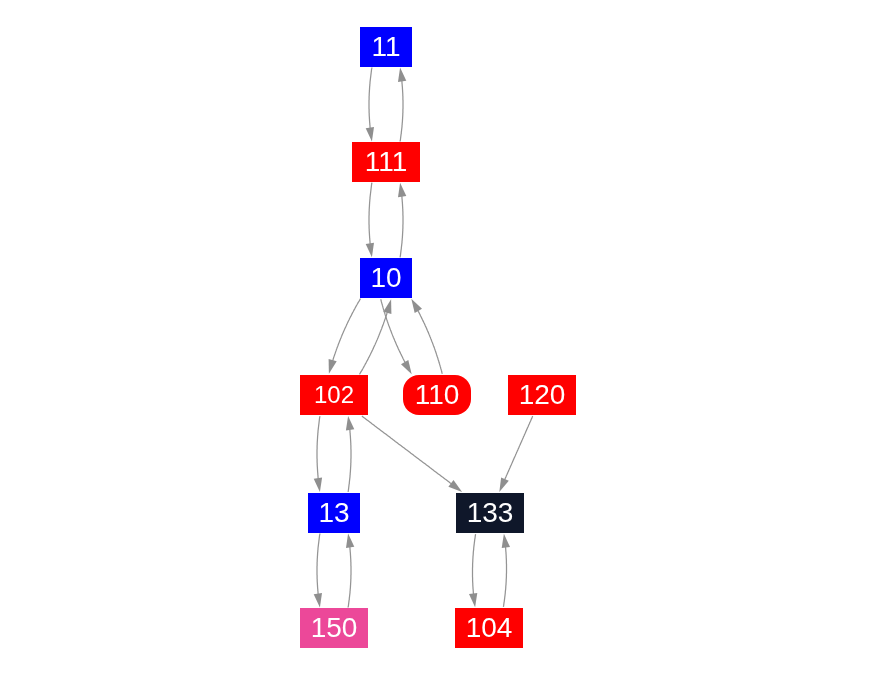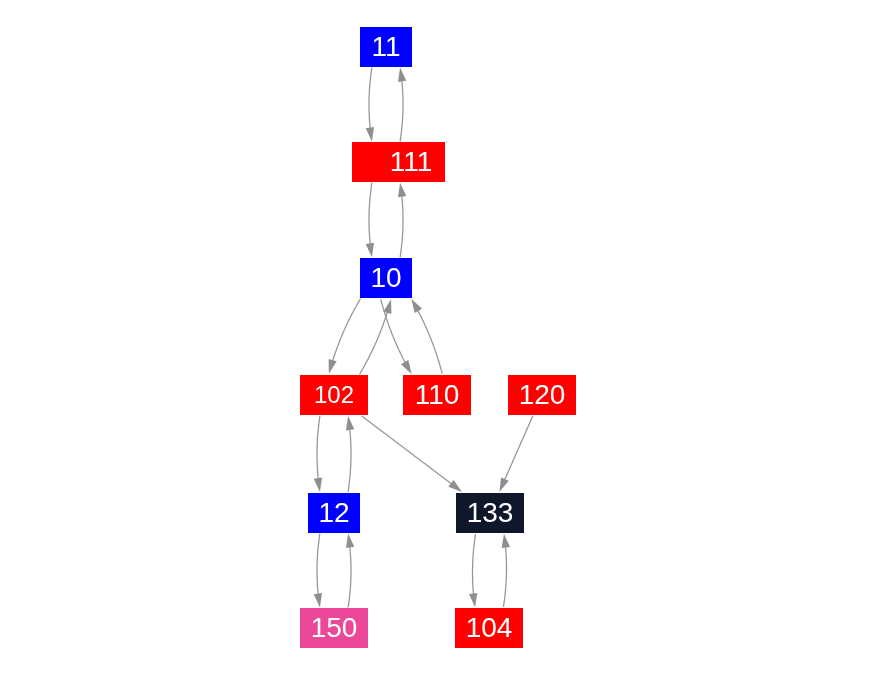--- a/index.html
+++ b/index.html
@@ -71,37 +71,37 @@
       <polygon points="503.9,533.7 510.0,546.9 501.7,548.1" fill="#8f8f8f"></polygon>
       <path d="M361.9 416.1 L363.0 416.9 L364.1 417.8 L365.2 418.6 L366.3 419.4 L367.4 420.3 L368.5 421.1 L369.7 422.0 L370.8 422.8 L371.9 423.7 L373.0 424.5 L374.1 425.3 L375.2 426.2 L376.3 427.0 L377.5 427.9 L378.6 428.7 L379.7 429.6 L380.8 430.4 L381.9 431.2 L383.0 432.1 L384.1 432.9 L385.3 433.8 L386.4 434.6 L387.5 435.5 L388.6 436.3 L389.7 437.1 L390.8 438.0 L391.9 438.8 L393.1 439.7 L394.2 440.5 L395.3 441.4 L396.4 442.2 L397.5 443.0 L398.6 443.9 L399.7 444.7 L400.9 445.6 L402.0 446.4 L403.1 447.3 L404.2 448.1 L405.3 448.9 L406.4 449.8 L407.5 450.6 L408.7 451.5 L409.8 452.3 L410.9 453.2 L412.0 454.0 L413.1 454.8 L414.2 455.7 L415.3 456.5 L416.5 457.4 L417.6 458.2 L418.7 459.1 L419.8 459.9 L420.9 460.7 L422.0 461.6 L423.1 462.4 L424.3 463.3 L425.4 464.1 L426.5 465.0 L427.6 465.8 L428.7 466.6 L429.8 467.5 L430.9 468.3 L432.1 469.2 L433.2 470.0 L434.3 470.9 L435.4 471.7 L436.5 472.5 L437.6 473.4 L438.7 474.2 L439.9 475.1 L441.0 475.9 L442.1 476.8 L443.2 477.6 L444.3 478.4 L445.4 479.3 L446.5 480.1 L447.7 481.0 L448.8 481.8 L449.9 482.7 L451.0 483.5 L452.1 484.3" fill="none" stroke="#949494" stroke-width="1.25"></path>
       <polygon points="462.1,491.9 448.4,486.8 453.5,480.1" fill="#8f8f8f"></polygon>
       <path d="M532.7 416.1 L532.3 416.9 L532.0 417.8 L531.6 418.6 L531.2 419.4 L530.9 420.3 L530.5 421.1 L530.1 422.0 L529.7 422.8 L529.4 423.7 L529.0 424.5 L528.6 425.3 L528.3 426.2 L527.9 427.0 L527.5 427.9 L527.1 428.7 L526.8 429.6 L526.4 430.4 L526.0 431.2 L525.7 432.1 L525.3 432.9 L524.9 433.8 L524.5 434.6 L524.2 435.5 L523.8 436.3 L523.4 437.1 L523.1 438.0 L522.7 438.8 L522.3 439.7 L521.9 440.5 L521.6 441.4 L521.2 442.2 L520.8 443.0 L520.5 443.9 L520.1 444.7 L519.7 445.6 L519.3 446.4 L519.0 447.3 L518.6 448.1 L518.2 448.9 L517.9 449.8 L517.5 450.6 L517.1 451.5 L516.7 452.3 L516.4 453.2 L516.0 454.0 L515.6 454.8 L515.3 455.7 L514.9 456.5 L514.5 457.4 L514.1 458.2 L513.8 459.1 L513.4 459.9 L513.0 460.7 L512.7 461.6 L512.3 462.4 L511.9 463.3 L511.5 464.1 L511.2 465.0 L510.8 465.8 L510.4 466.6 L510.1 467.5 L509.7 468.3 L509.3 469.2 L508.9 470.0 L508.6 470.9 L508.2 471.7 L507.8 472.5 L507.5 473.4 L507.1 474.2 L506.7 475.1 L506.3 475.9 L506.0 476.8 L505.6 477.6 L505.2 478.4 L504.9 479.3 L504.5 480.1" fill="none" stroke="#949494" stroke-width="1.25"></path>
       <polygon points="499.3,491.9 501.1,477.4 508.8,480.8" fill="#8f8f8f"></polygon>
     </svg>
   <div class="node-layer">
       <div class="node" style="left: 360px; top: 27px; width: 52px; height: 40px; background: rgb(0, 0, 255); color: rgb(255, 255, 255); font-size: 28px;">
         <span>11</span>
       </div>
-      <div class="node" style="left: 352px; top: 142px; width: 68px; height: 40px; background: rgb(255, 0, 0); color: rgb(255, 255, 255); font-size: 28px; padding-left: 25px;">
+      <div class="node" style="left: 352px; top: 142px; width: 68px; height: 40px; background: rgb(255, 0, 0); color: rgb(255, 255, 255); font-size: 28px;">
         <span>111</span>
       </div>
       <div class="node" style="left: 360px; top: 258px; width: 52px; height: 40px; background: rgb(0, 0, 255); color: rgb(255, 255, 255); font-size: 28px;">
         <span>10</span>
       </div>
       <div class="node" style="left: 300px; top: 375px; width: 68px; height: 40px; background: rgb(255, 0, 0); color: rgb(255, 255, 255); font-size: 24px;">
         <span>102</span>
       </div>
-      <div class="node" style="left: 403px; top: 375px; width: 68px; height: 40px; background: rgb(255, 0, 0); color: rgb(255, 255, 255); font-size: 28px;">
+      <div class="node" style="left: 403px; top: 375px; width: 68px; height: 40px; background: rgb(255, 0, 0); color: rgb(255, 255, 255); font-size: 28px; border-radius: 16px;">
         <span>110</span>
       </div>
       <div class="node" style="left: 508px; top: 375px; width: 68px; height: 40px; background: rgb(255, 0, 0); color: rgb(255, 255, 255); font-size: 28px;">
         <span>120</span>
       </div>
       <div class="node" style="left: 308px; top: 493px; width: 52px; height: 40px; background: rgb(0, 0, 255); color: rgb(255, 255, 255); font-size: 28px;">
-        <span>12</span>
+        <span>13</span>
       </div>
       <div class="node" style="left: 456px; top: 493px; width: 68px; height: 40px; background: #0f172a; color: rgb(255, 255, 255); font-size: 28px;">
         <span>133</span>
       </div>
       <div class="node" style="left: 300px; top: 608px; width: 68px; height: 40px; background: #ec4899; color: rgb(255, 255, 255); font-size: 28px;">
         <span>150</span>
       </div>
       <div class="node" style="left: 455px; top: 608px; width: 68px; height: 40px; background: rgb(255, 0, 0); color: rgb(255, 255, 255); font-size: 28px;">
         <span>104</span>
       </div>

